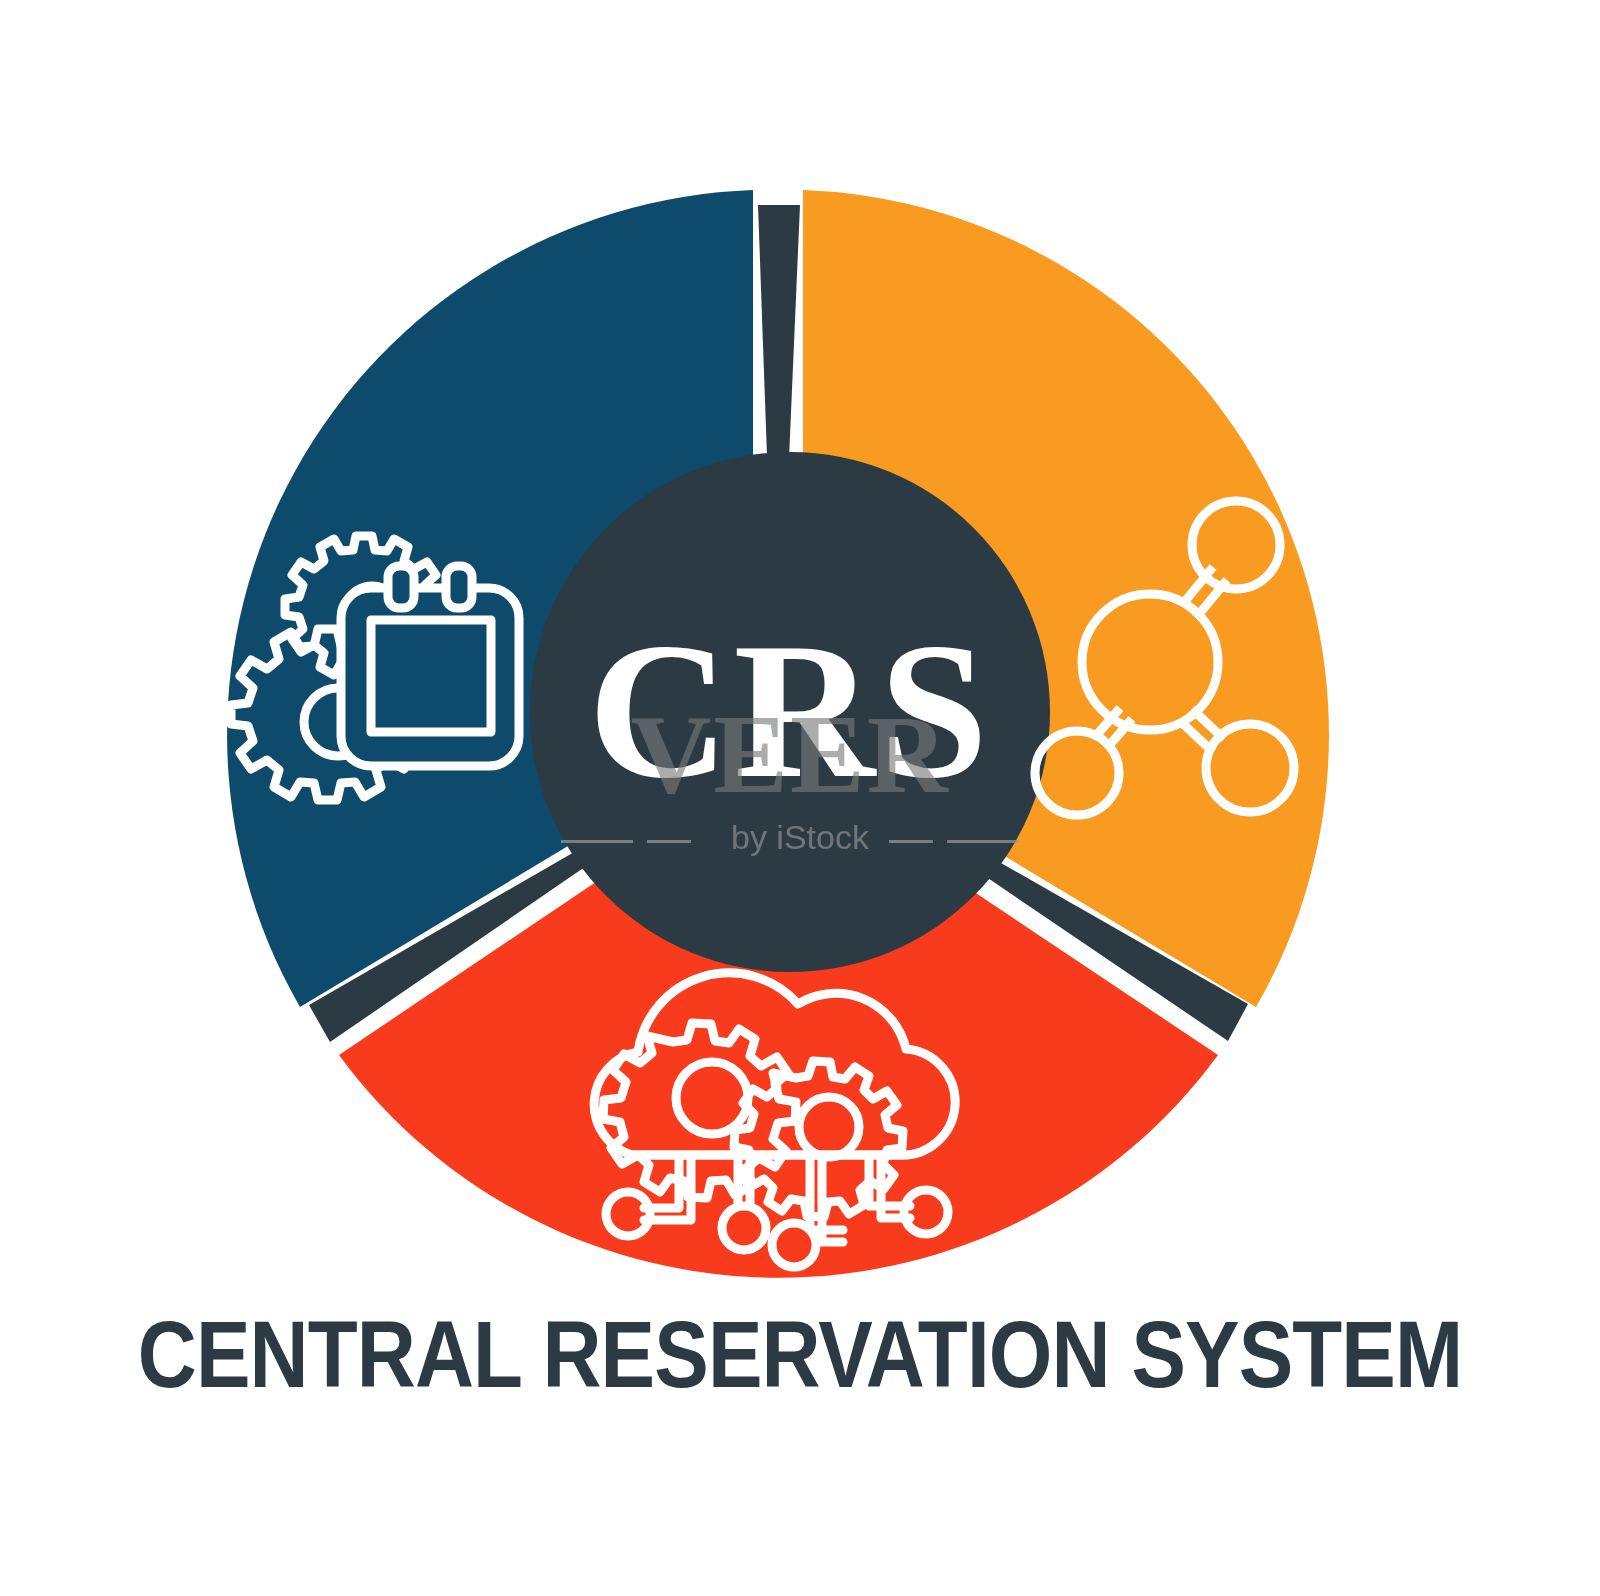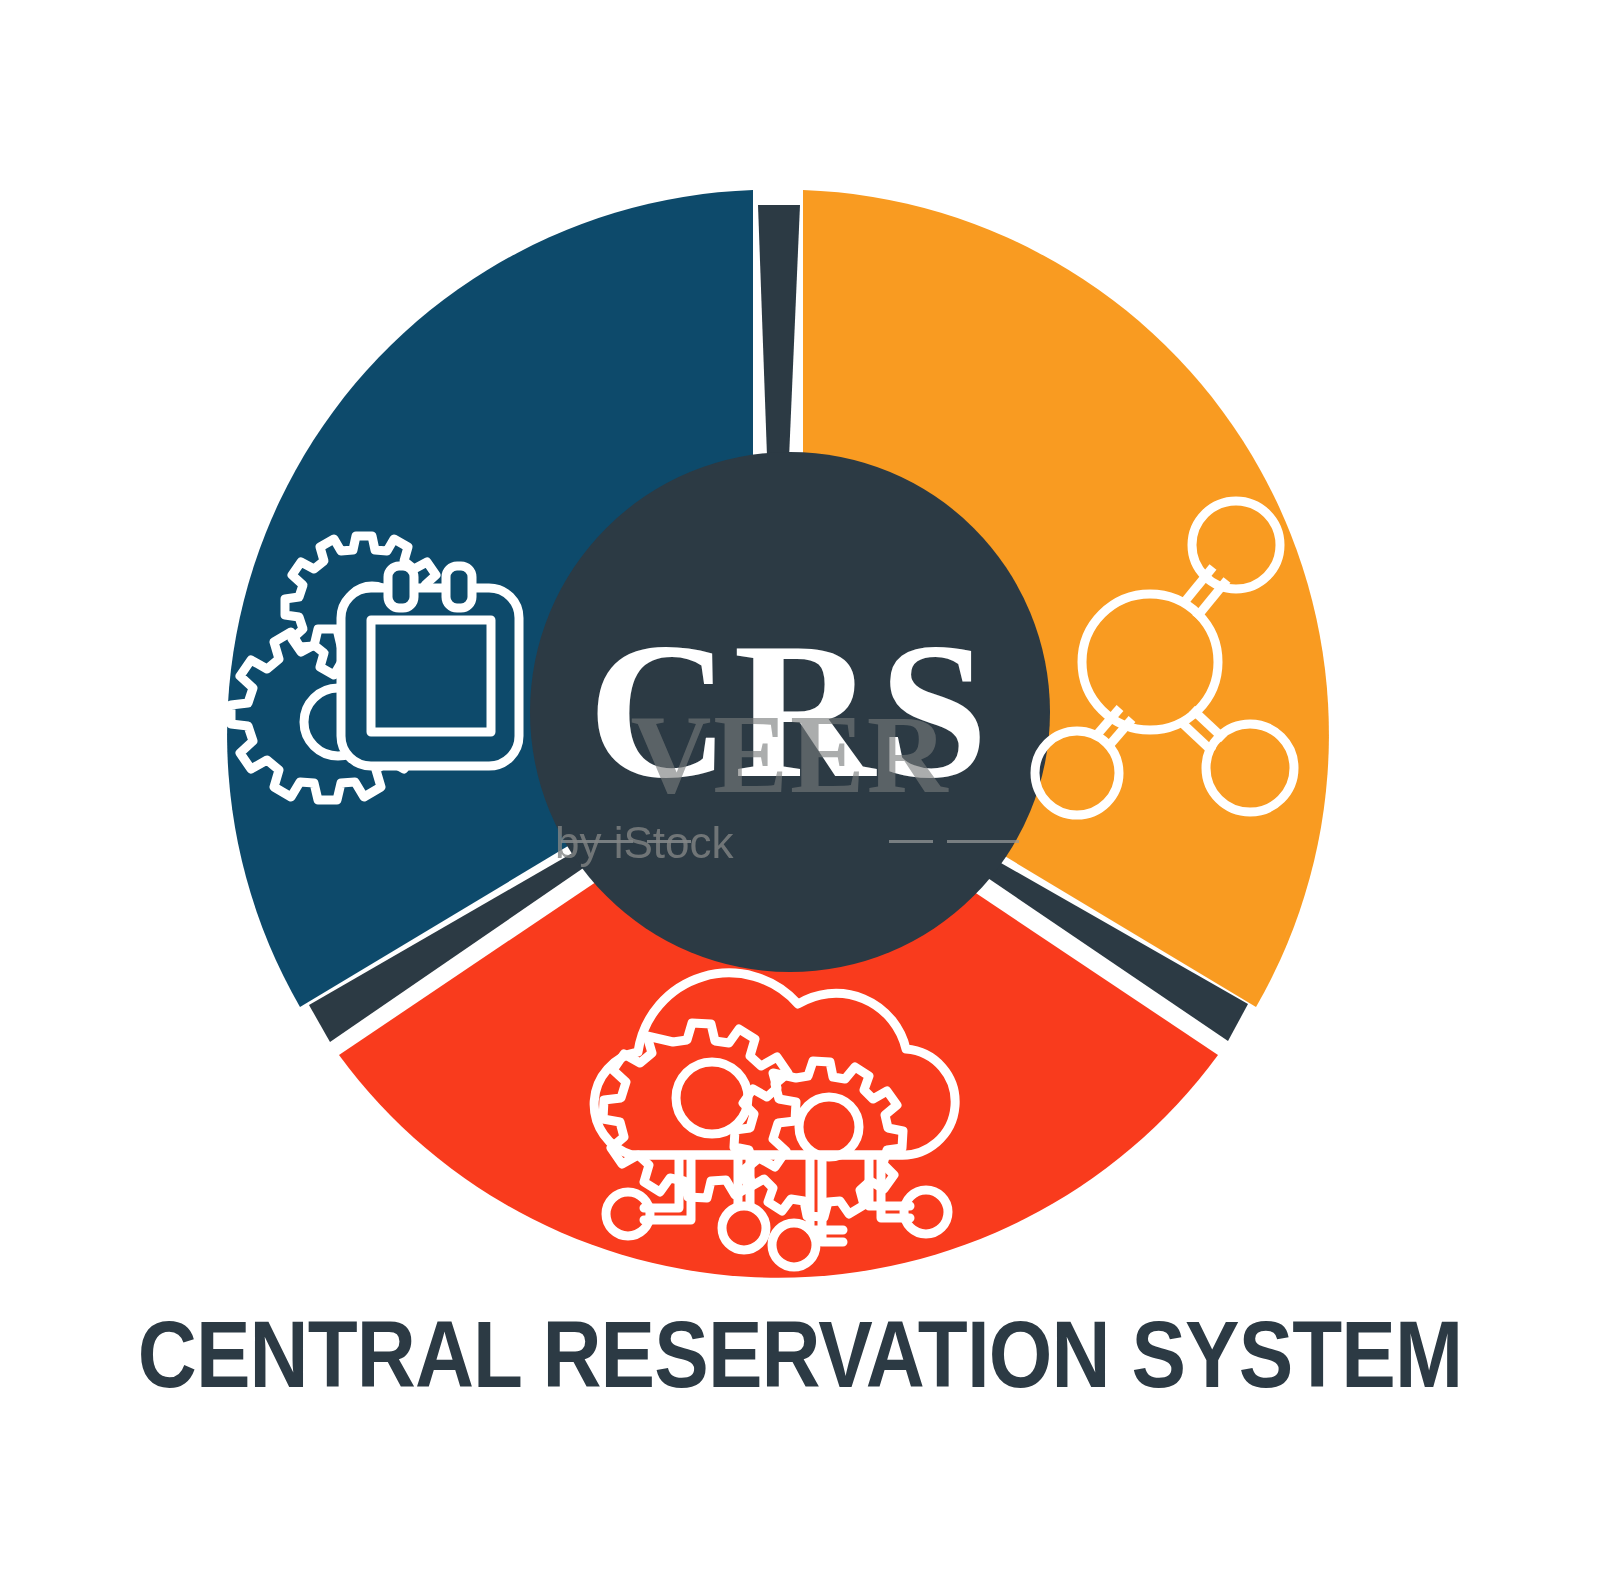--- a/index.html
+++ b/index.html
@@ -85,25 +85,26 @@
     width: 470px;
     text-align: center;
     font-family: "Liberation Serif", serif;
     font-size: 112px;
     font-weight: bold;
     letter-spacing: 2px;
     color: rgba(120,122,122,0.62);
   }
   .wm-sub {
     position: absolute;
-    left: 0;
+    left: 10px;
     top: 128px;
     width: 470px;
+    text-align: center;
     font-family: "Liberation Sans", sans-serif;
-    font-size: 44px;
+    font-size: 34px;
     color: rgba(130,132,132,0.80);
   }
   .wm-line {
     position: absolute;
     top: 150px;
     height: 3px;
     background: rgba(150,152,152,0.72);
   }
   .wm-line.l1 { left: 6px;  width: 72px; }
   .wm-line.l2 { left: 92px; width: 44px; }

